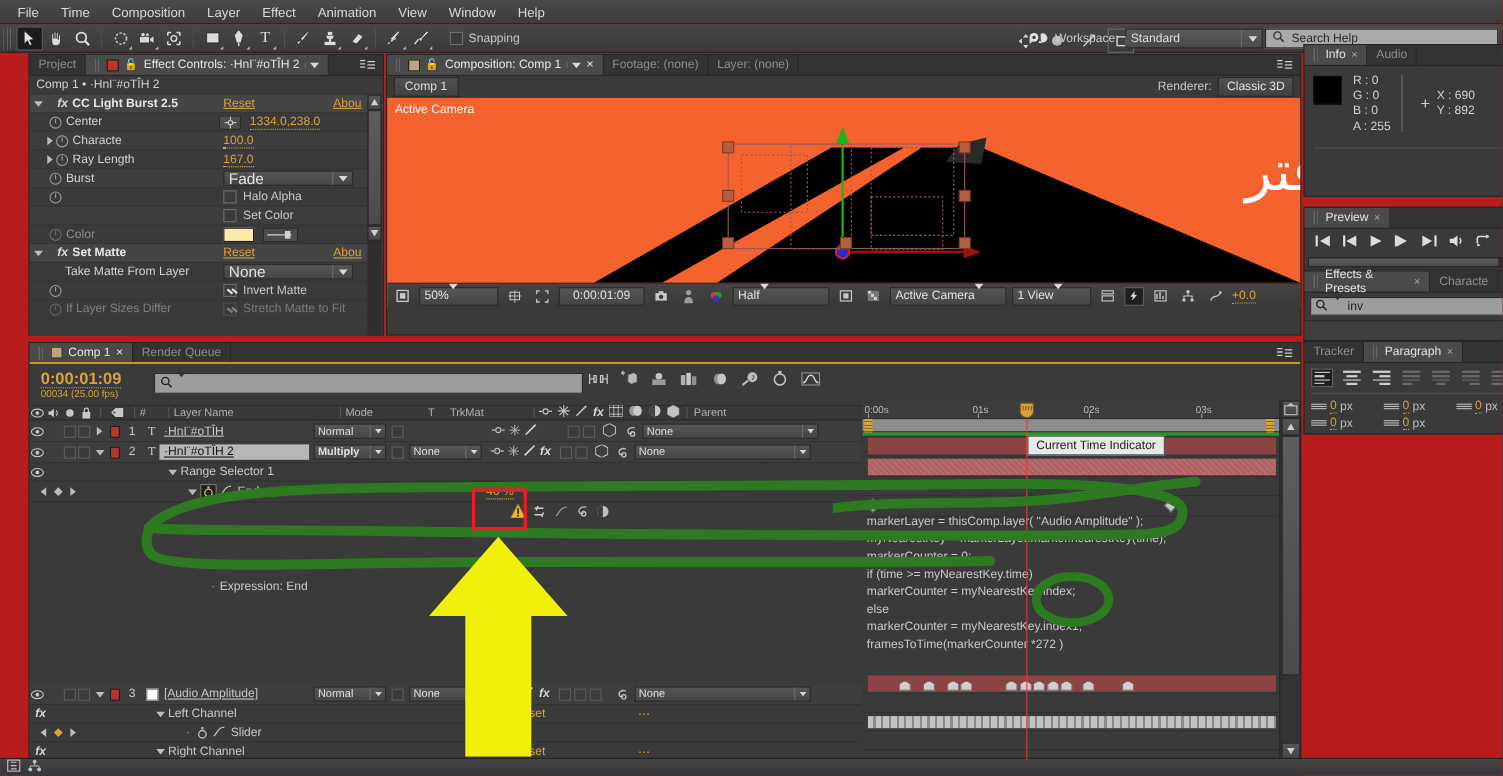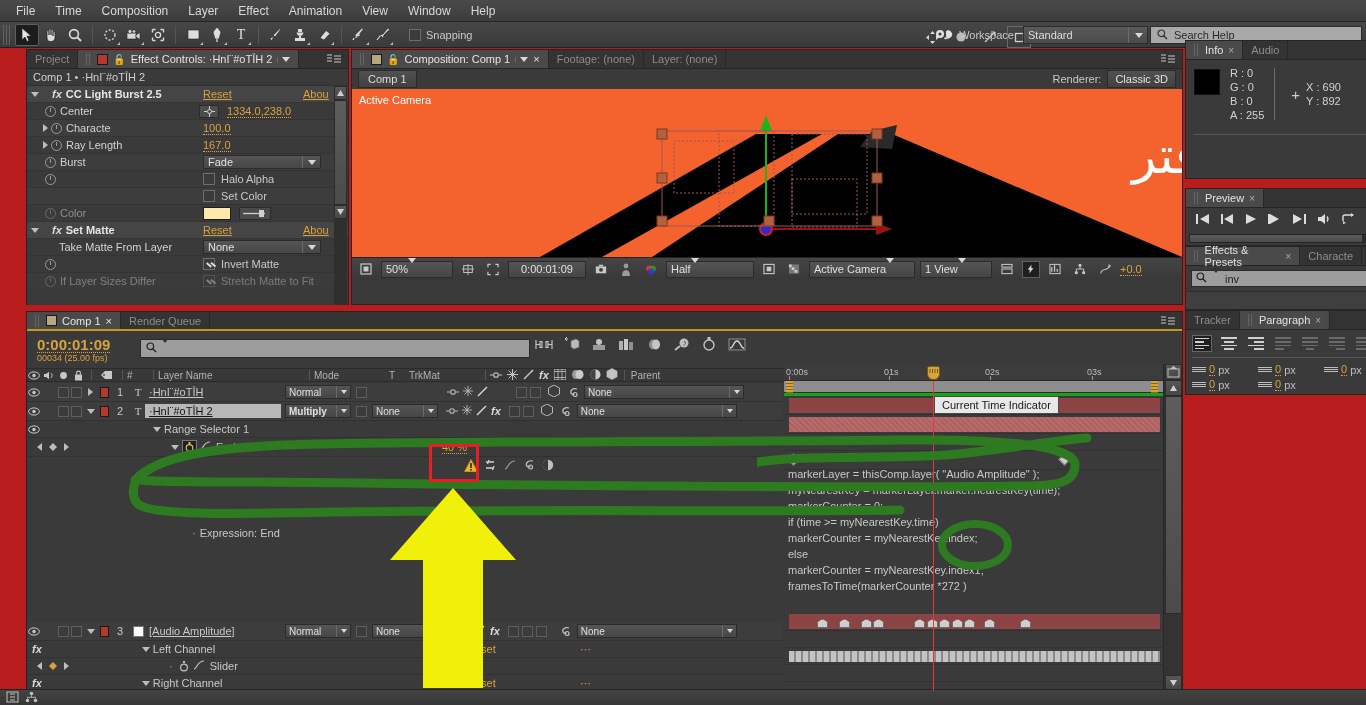--- a/index.html
+++ b/index.html
@@ -74,21 +74,21 @@
   .ec-name.b{ font-weight:bold; color:#e6e6e6; }
   .ec-reset{ position:absolute; left:176px; color:#d8a23c; text-decoration:underline; font-size:11px;}
   .ec-about{ position:absolute; left:276px; color:#d8a23c; text-decoration:underline; font-size:11px;}
   .ec-val{ position:absolute; left:176px; color:#d8a23c; font-size:11px;
      border-bottom:1px dotted #d8a23c; }
   .stopw{ width:11px;height:11px; border:1px solid #9b9b9b; border-radius:50%;
      margin-right:4px; position:relative; flex:0 0 auto;}
   .stopw:after{content:"";position:absolute;left:4px;top:1px;width:1px;height:4px;background:#9b9b9b;}
   .ec-ddl{ position:absolute; left:176px; width:118px; height:14px;
      background:linear-gradient(#555,#464646); border:1px solid #2b2b2b;
-     display:flex;align-items:center;padding:0 4px; font-size:11px; color:#e0e0e0;}
+     display:flex;align-items:center;padding:0 4px; font-size:14px; color:#e0e0e0;}
   .ec-ddl .arrowbx{ margin-left:auto;padding-left:5px;border-left:1px solid #6a6a6a;height:12px;display:flex;align-items:center;}
   .ec-cb{ position:absolute; left:176px; display:flex; align-items:center; gap:6px;}
   .ec-scroll{ position:absolute; right:1px; top:0; width:13px; height:219px; background:#2f2f2f;}
   .sb-btn{ width:13px;height:14px; background:linear-gradient(#585858,#474747);
      border:1px solid #2b2b2b; display:flex;align-items:center;justify-content:center;}
   .sb-thumb{ width:13px; background:linear-gradient(#5d5d5d,#4b4b4b); border:1px solid #2b2b2b;}
   .colorchip{ position:absolute; left:176px; width:28px;height:13px; background:#fbeaa8; border:1px solid #1e1e1e;}
   .slidermini{ position:absolute; left:212px; width:32px;height:13px; background:#4b4b4b;border:1px solid #2b2b2b;}
 
   

